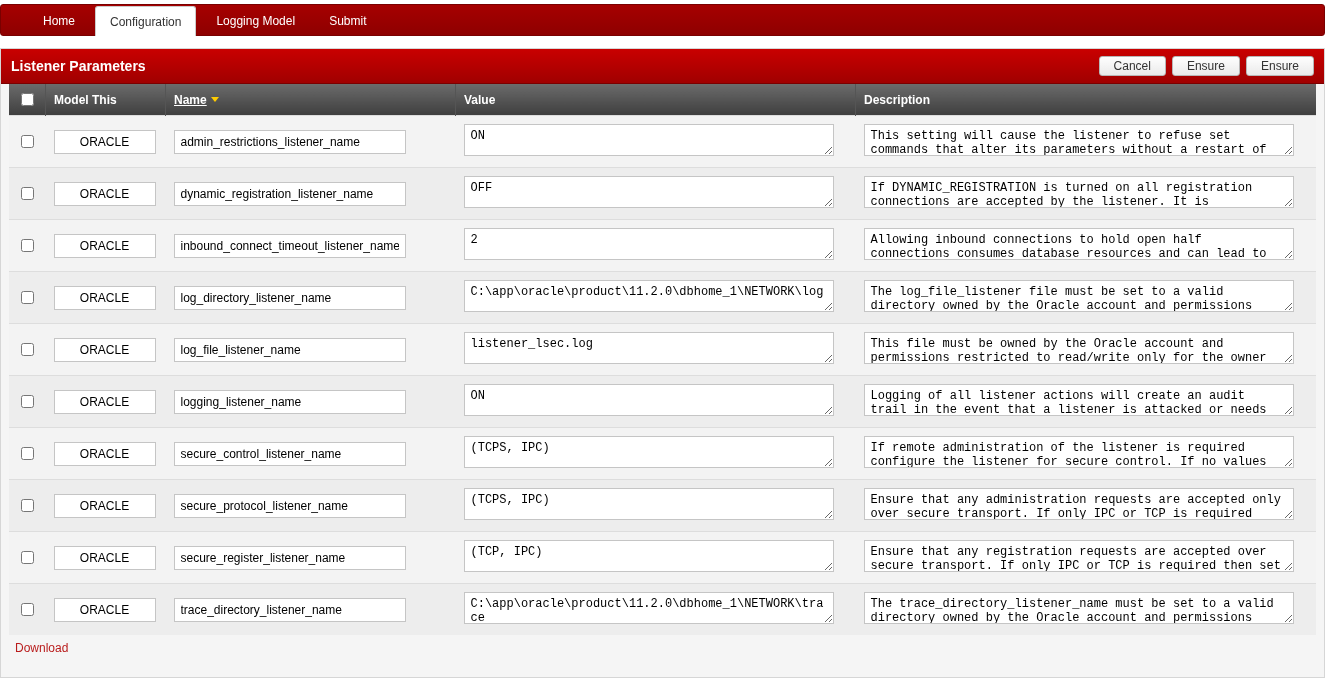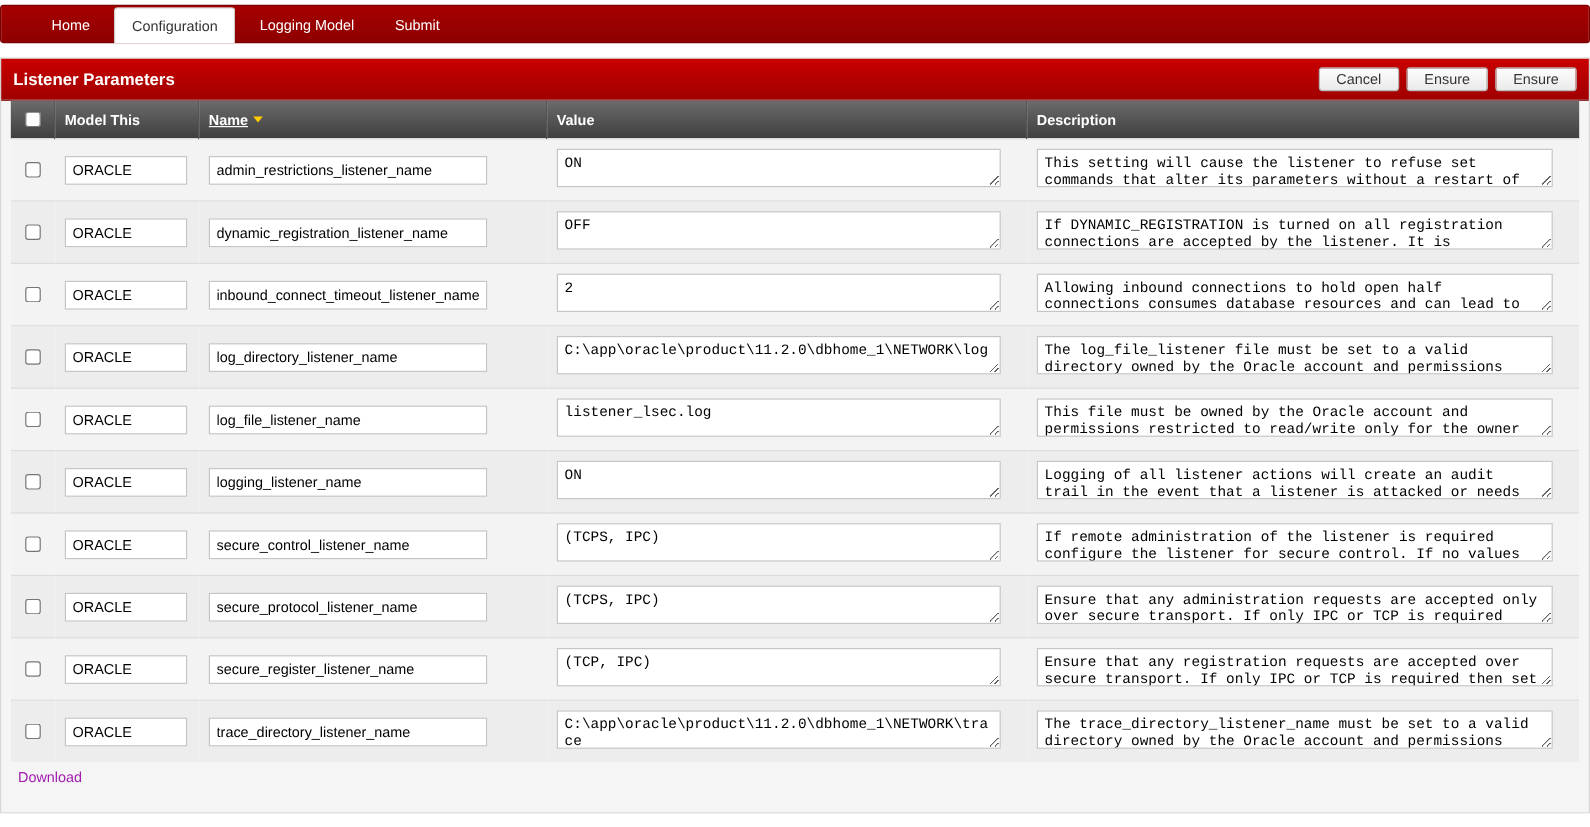--- a/index.html
+++ b/index.html
@@ -111,21 +111,21 @@
   .col-value { width: 400px; }
 
   .cell-input {
     width: 100%;
     height: 24px;
     border: 1px solid #c5c5c5;
     background: #fff;
     padding: 2px 6px;
     font-size: 12px;
   }
-  .cell-input.model { width: 102px; }
+  .cell-input.model { width: 102px; text-align: center; }
   .cell-input.name  { width: 232px; }
   textarea.cell-area {
     width: 100%;
     height: 32px;
     border: 1px solid #c5c5c5;
     background: #fff;
     padding: 4px 6px;
     font-family: "Courier New", monospace;
     font-size: 12px;
     resize: both;
@@ -139,21 +139,21 @@
     width: 0; height: 0;
     border-left: 4px solid transparent;
     border-right: 4px solid transparent;
     border-top: 5px solid #ffcc00;
     display: inline-block;
   }
 
   .download {
     display: inline-block;
     margin: 6px 0 0 14px;
-    color: #a21caf;
+    color: #b91c1c;
     font-size: 12px;
     cursor: pointer;
   }
 
   .footer {
     display: flex;
     justify-content: flex-end;
     align-items: center;
     gap: 14px;
     padding: 10px 14px 0 14px;

